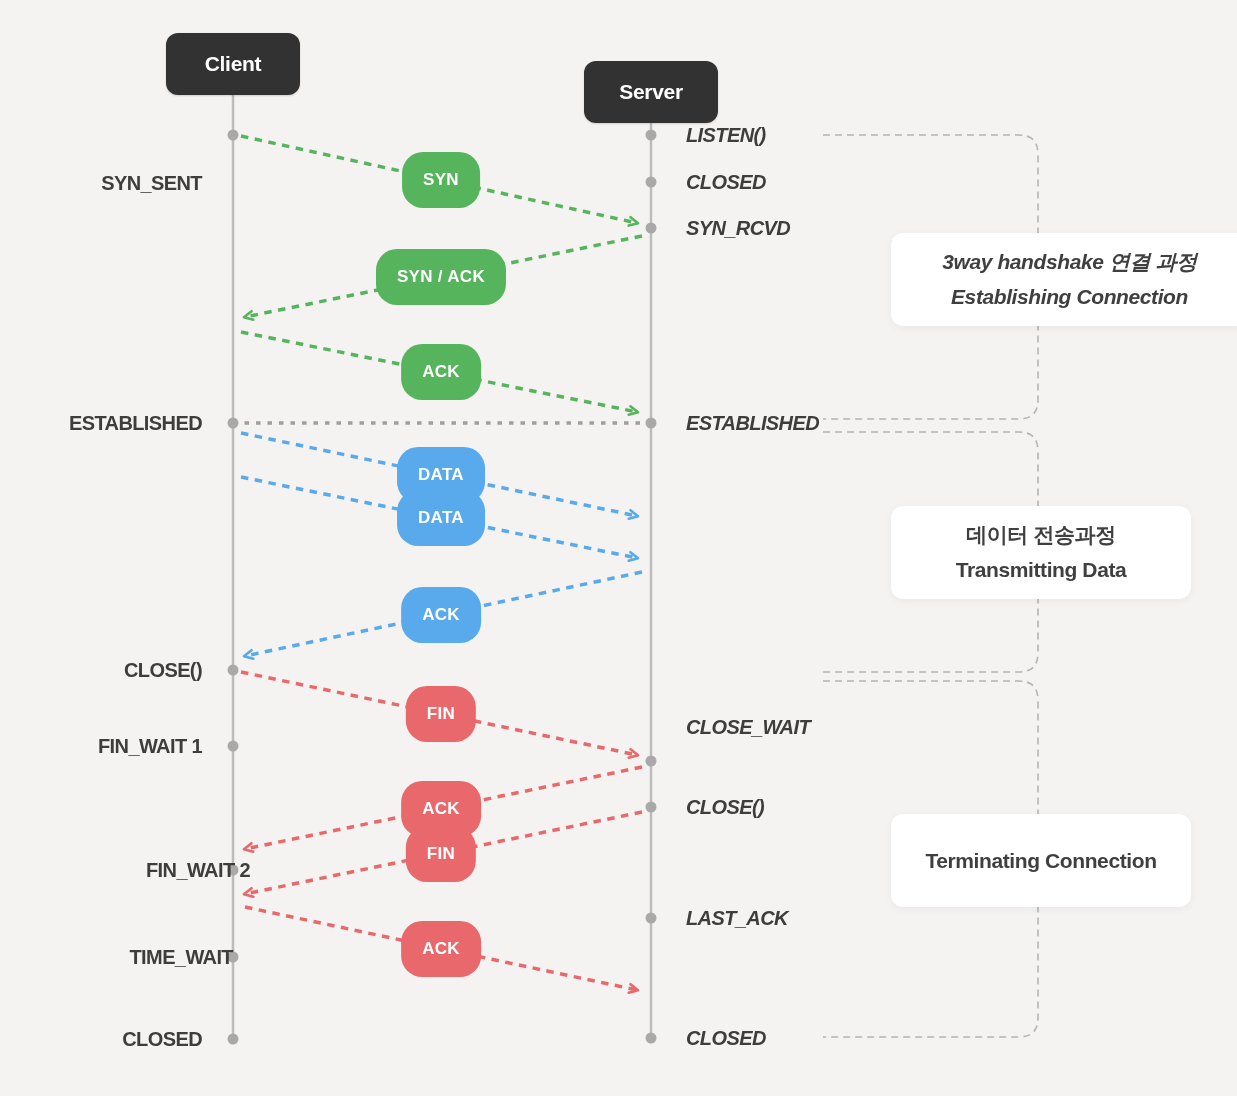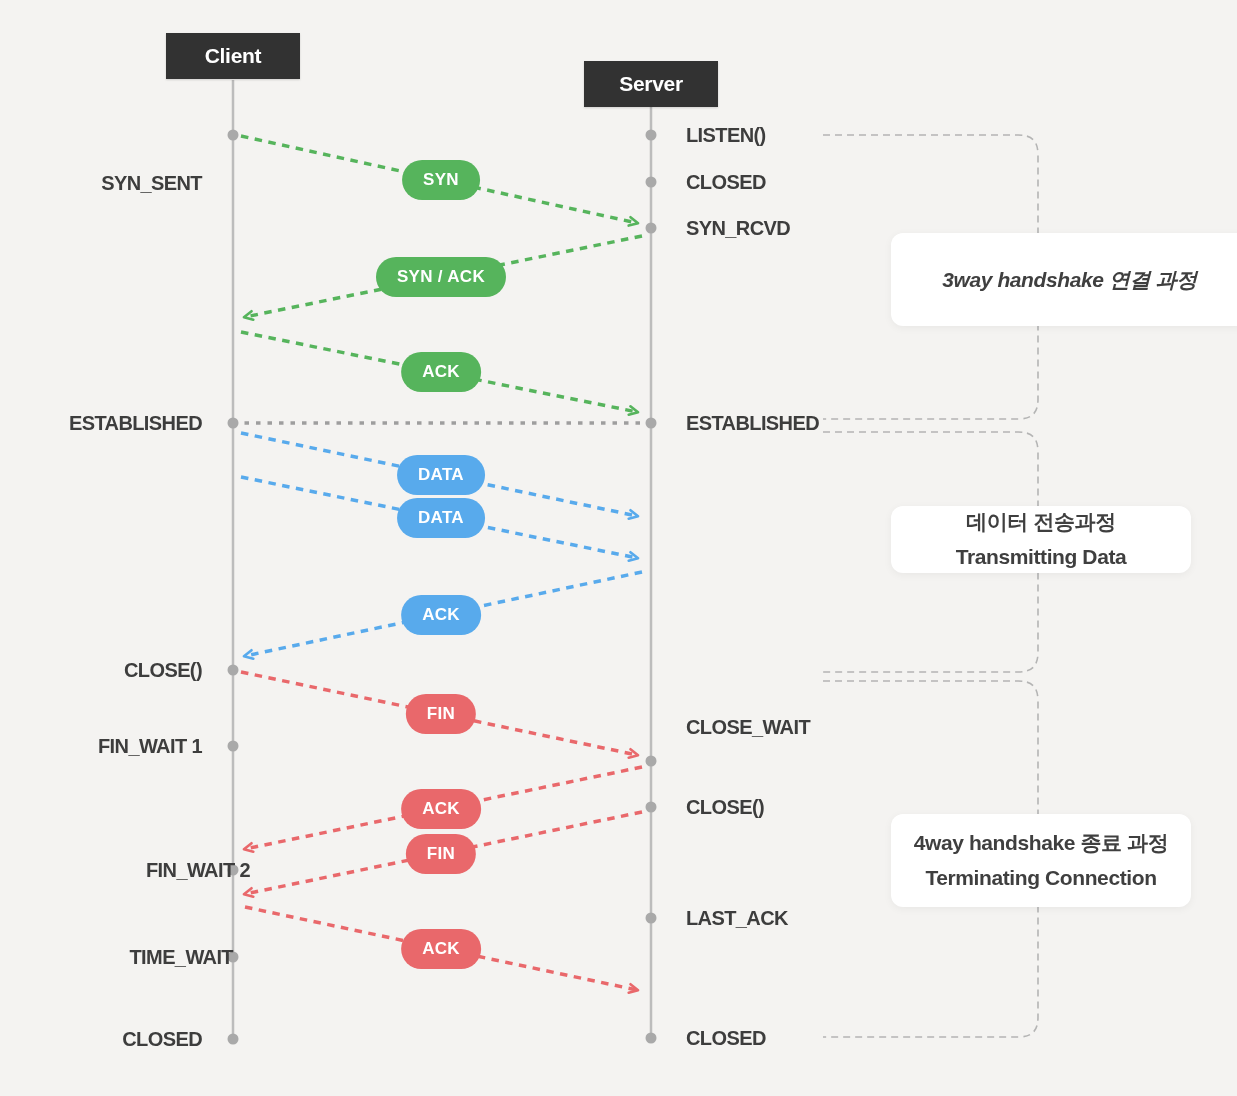--- a/index.html
+++ b/index.html
@@ -11,43 +11,43 @@
   #canvas{
     position:relative;
     width:1237px;height:1096px;
     background:#f4f3f1;
     overflow:hidden;
   }
   #diagram-svg{position:absolute;left:0;top:0;}
   .actor-header{
     position:absolute;
     transform:translateX(-50%);
-    width:134px;height:46px;
+    width:134px;height:62px;
     background:#323232;
-    border-radius:0;
+    border-radius:12px;
     color:#ffffff;
     font-size:21px;font-weight:700;
     display:flex;align-items:center;justify-content:center;
     letter-spacing:-0.3px;
     box-shadow:0 1px 2px rgba(0,0,0,0.15);
   }
   .state-label{
     position:absolute;
     height:28px;line-height:28px;
     font-size:20px;font-weight:700;
     color:#3d3d3d;
     letter-spacing:-0.6px;
     white-space:nowrap;
   }
   .state-label.left{width:202px;left:0;text-align:right;}
-  .state-label.right{left:686px;text-align:right;}
+  .state-label.right{left:686px;text-align:right;font-style:italic;}
   .msg-pill{
     position:absolute;
     transform:translate(-50%,-50%);
-    height:40px;
+    height:56px;
     padding:0 21px;
     border-radius:21px;
     color:#ffffff;
     font-size:17px;font-weight:700;
     letter-spacing:0.3px;
     display:flex;align-items:center;justify-content:center;
     white-space:nowrap;
   }
   .section-box{
     position:absolute;
@@ -148,23 +148,23 @@
       <div class="msg-pill" style="left: 441px; top: 372.404px; background: rgb(86, 180, 92);">ACK</div>
       <div class="msg-pill" style="left: 441px; top: 474.919px; background: rgb(88, 170, 236);">DATA</div>
       <div class="msg-pill" style="left: 441px; top: 517.909px; background: rgb(88, 170, 236);">DATA</div>
       <div class="msg-pill" style="left: 441px; top: 614.529px; background: rgb(88, 170, 236);">ACK</div>
       <div class="msg-pill" style="left: 441px; top: 713.919px; background: rgb(233, 104, 107);">FIN</div>
       <div class="msg-pill" style="left: 441px; top: 808.516px; background: rgb(233, 104, 107);">ACK</div>
       <div class="msg-pill" style="left: 441px; top: 853.516px; background: rgb(233, 104, 107);">FIN</div>
       <div class="msg-pill" style="left: 441px; top: 948.5px; background: rgb(233, 104, 107);">ACK</div>
       <div class="section-box" style="left: 891px; top: 233px; width: 357px; height: 93px; font-style: italic;">
         <div class="line">3way handshake 연결 과정</div>
+        <div class="line">Establishing Connection</div>
       </div>
-      <div class="section-box" style="left: 891px; top: 506px; width: 300px; height: 67px;">
+      <div class="section-box" style="left: 891px; top: 506px; width: 300px; height: 93px;">
         <div class="line">데이터 전송과정</div>
         <div class="line">Transmitting Data</div>
       </div>
       <div class="section-box" style="left: 891px; top: 814px; width: 300px; height: 93px;">
-        <div class="line">4way handshake 종료 과정</div>
         <div class="line">Terminating Connection</div>
       </div>
     </div>
 </div>
 
 </body></html>

